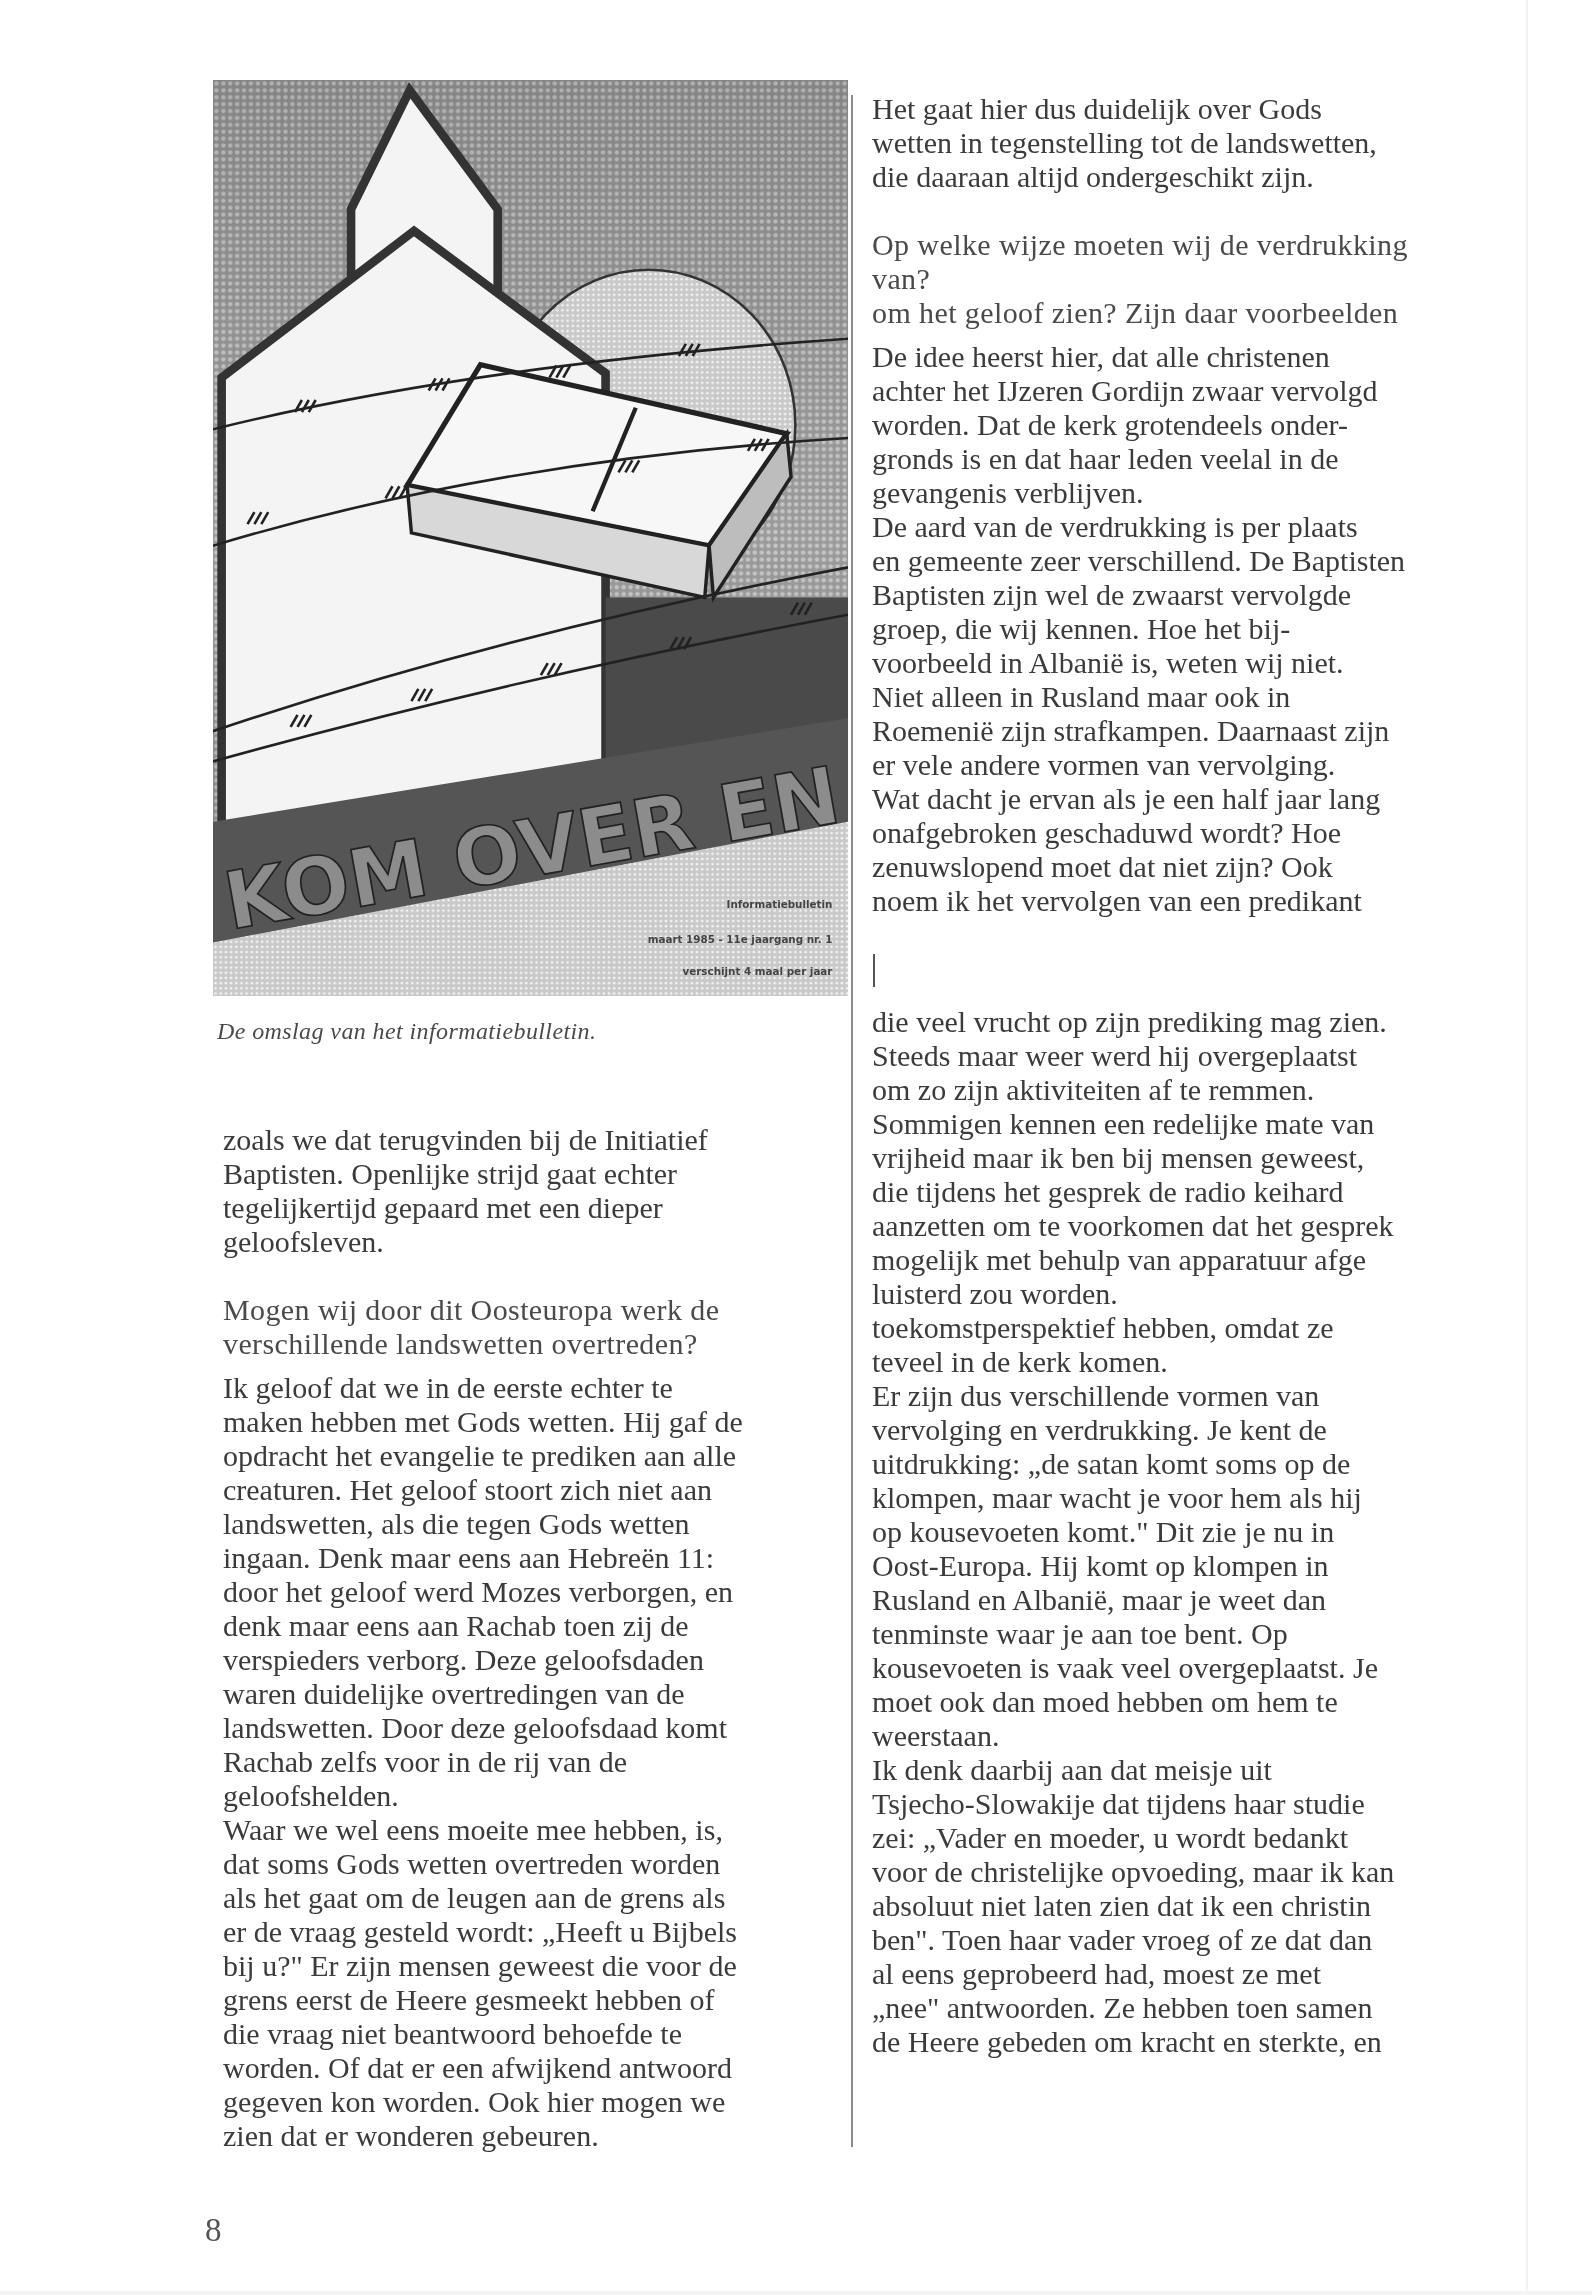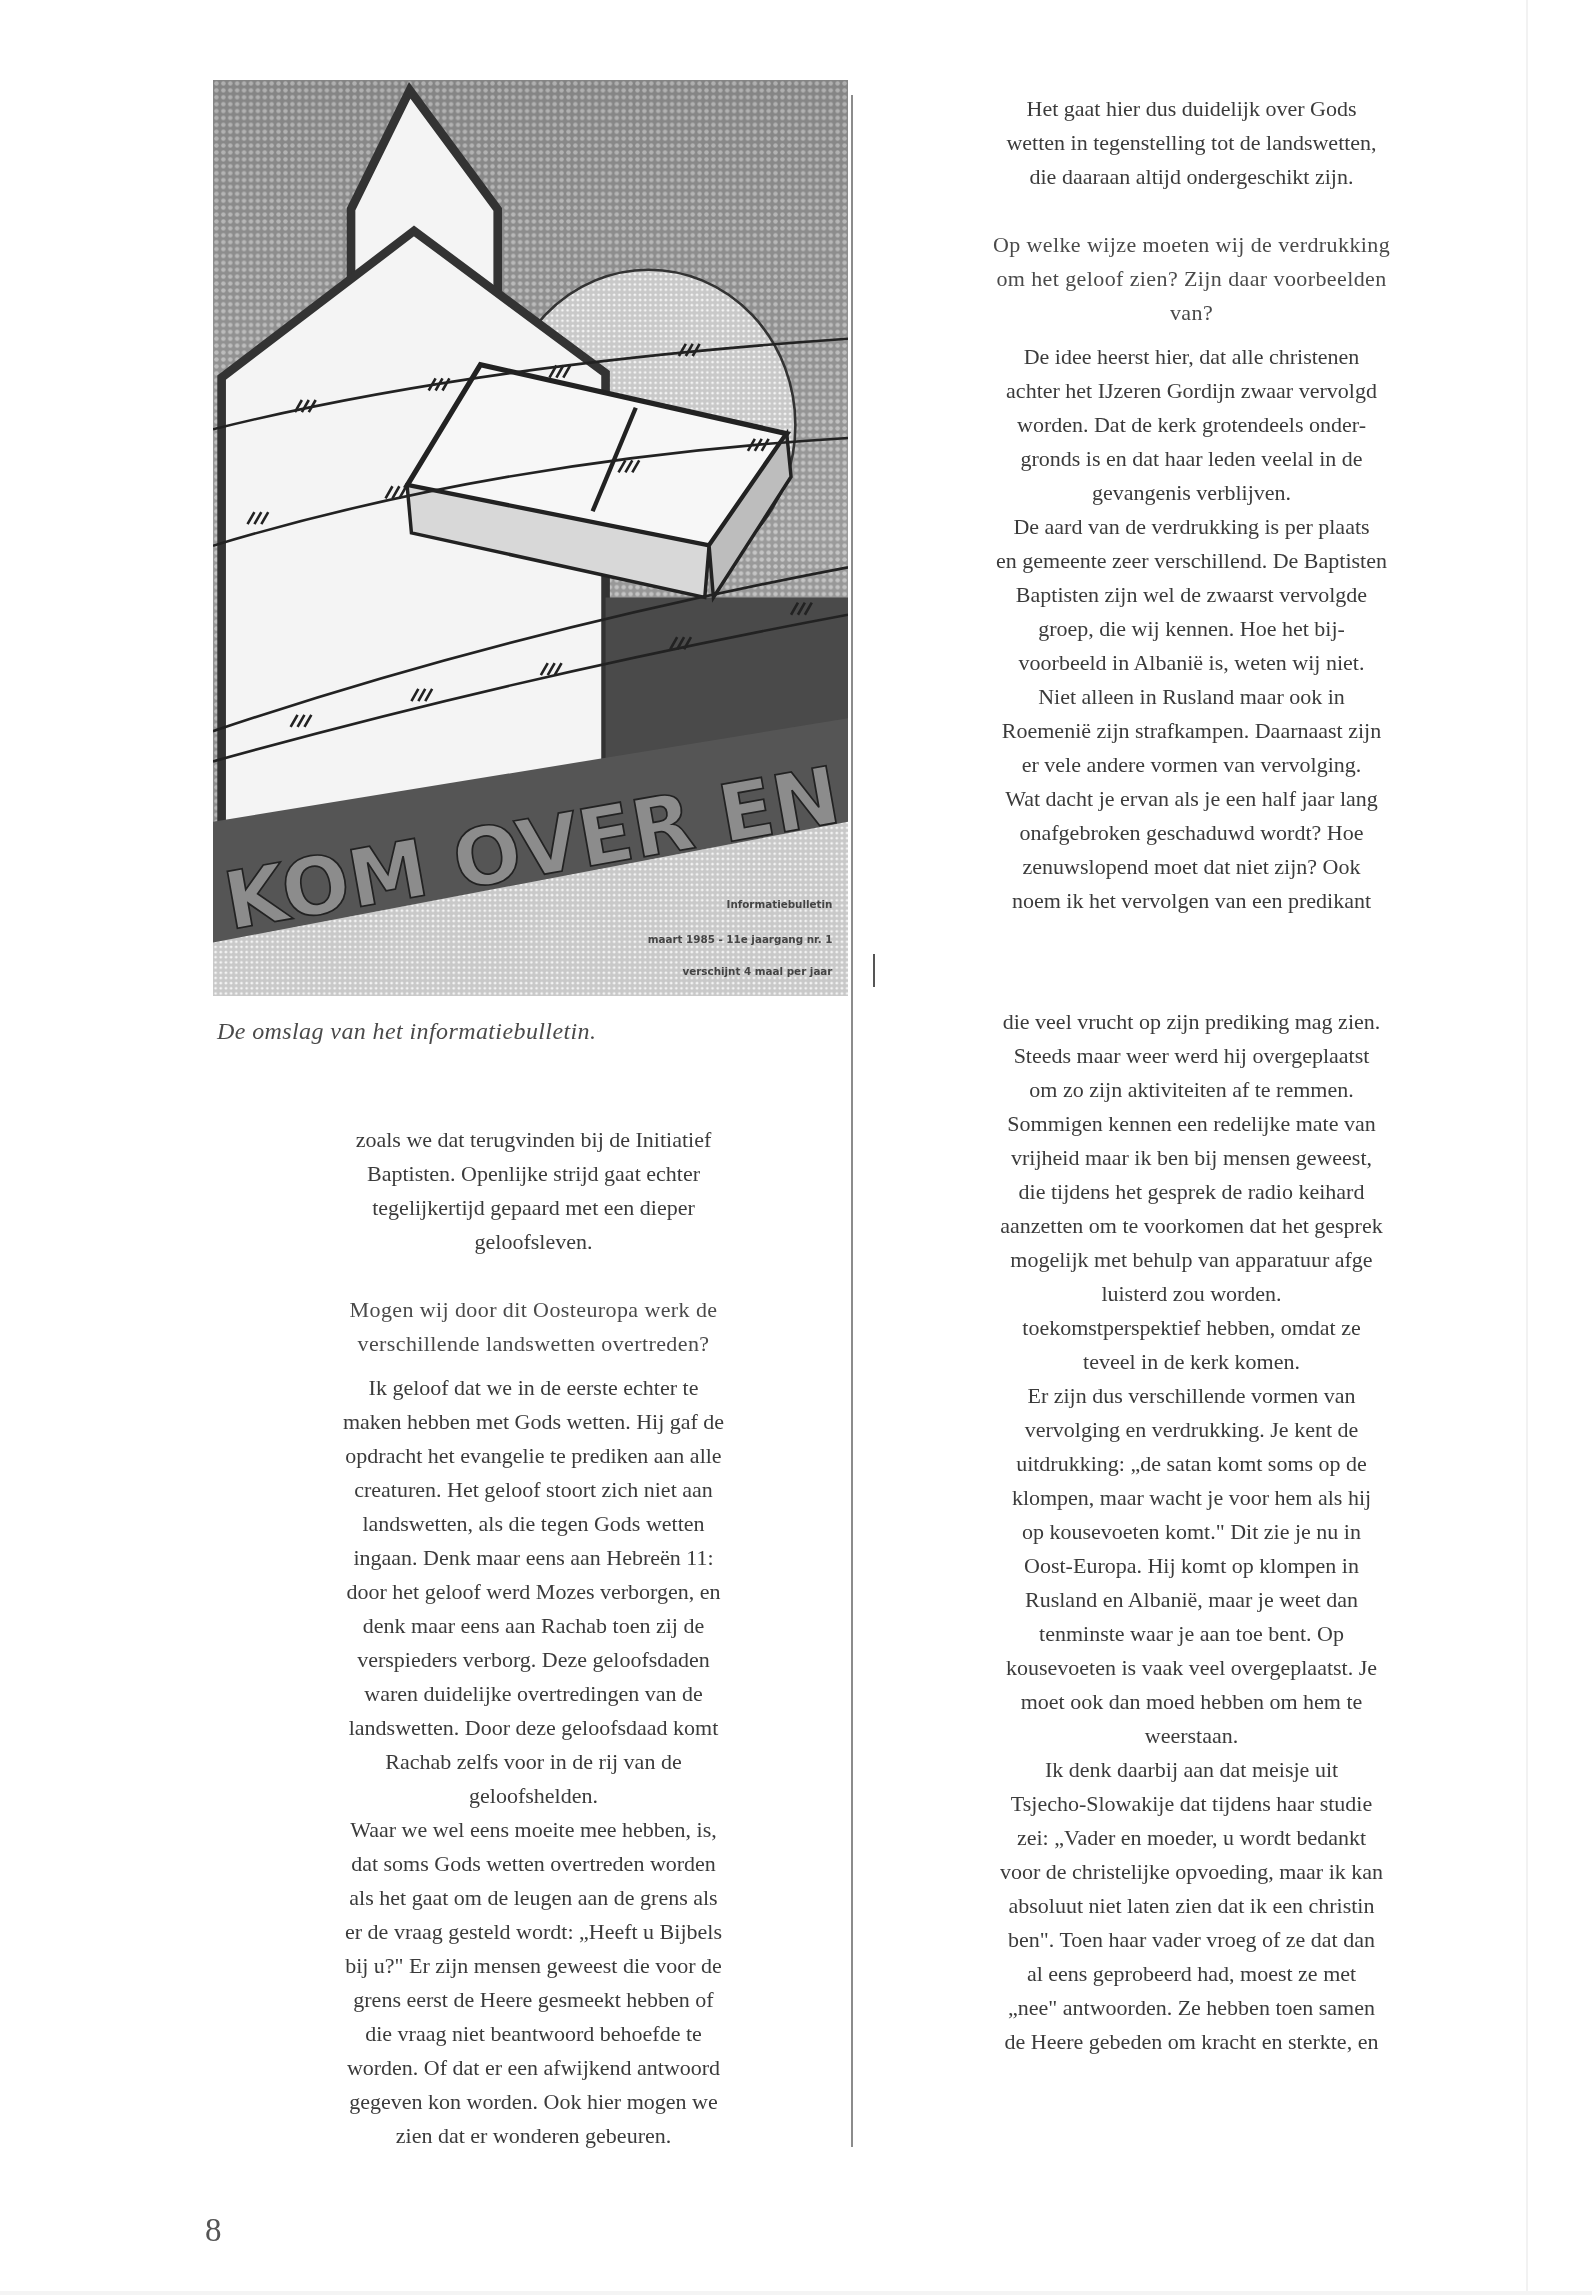--- a/index.html
+++ b/index.html
@@ -10,21 +10,21 @@
   .page-edge { position: absolute; left: 1526px; top: 0; width: 1.7px; height: 2295px; background: #f2f2f2; }
   .page-bottom { position: absolute; left: 0; top: 2291px; width: 1592px; height: 4.3px; background: #f4f4f4; }
   .cover {
     position: absolute; left: 213px; top: 80px; width: 635px; height: 916px; overflow: hidden;
     background: #8a8a8a;
   }
   .cover svg { display: block; width: 100%; height: 100%; }
   .caption {
     position: absolute; left: 217px; top: 1018px; font-style: italic; font-size: 24px; color: #4a4a4a; letter-spacing: 0.4px;
   }
-  .col { position: absolute; font-size: 22px; line-height: 34px; color: #3b3b3b; text-align: center; }
+  .col { position: absolute; font-size: 30px; line-height: 34px; color: #3b3b3b; }
   .col p { margin: 0; }
   .col p.q { color: #4a4a4a; letter-spacing: 0.4px; }
   .col .gap { height: 34px; }
   .col .gap-s { height: 10.4px; }
   .left-col { left: 223px; top: 1083px; width: 621px; margin-top: 40px; }
   .right-col { left: 872px; top: 92px; width: 639px; }
   .right-col2 { left: 872px; top: 1005px; width: 639px; }
   .divider { position: absolute; left: 851px; top: 95px; width: 1.7px; height: 2052px; background: #8c8c8c; }
   .mark { position: absolute; left: 873px; top: 954px; width: 1.7px; height: 33px; background: #555; }
   .page-number { position: absolute; left: 205px; top: 2212px; font-size: 33px; color: #555; }
@@ -147,22 +147,22 @@
 
 <div class="col right-col">
   <p>
       <span class="l">Het gaat hier dus duidelijk over Gods</span>
       <span class="l">wetten in tegenstelling tot de landswetten,</span>
       <span class="l">die daaraan altijd ondergeschikt zijn.</span>
     </p>
   <div class="gap"></div>
   <p class="q">
       <span class="l">Op welke wijze moeten wij de verdrukking</span>
+      <span class="l">van?</span>
       <span class="l">om het geloof zien? Zijn daar voorbeelden</span>
-      <span class="l">van?</span>
     </p>
   <div class="gap-s"></div>
   <p>
       <span class="l">De idee heerst hier, dat alle christenen</span>
       <span class="l">achter het IJzeren Gordijn zwaar vervolgd</span>
       <span class="l">worden. Dat de kerk grotendeels onder-</span>
       <span class="l">gronds is en dat haar leden veelal in de</span>
       <span class="l">gevangenis verblijven.</span>
     </p>
   <p>

